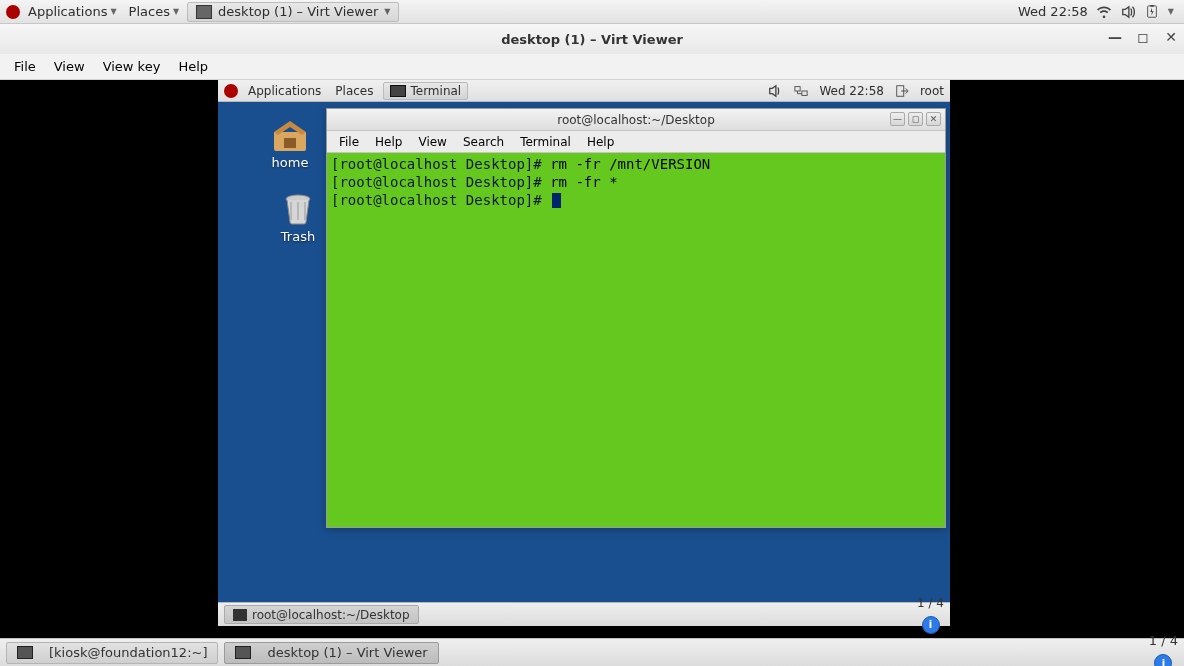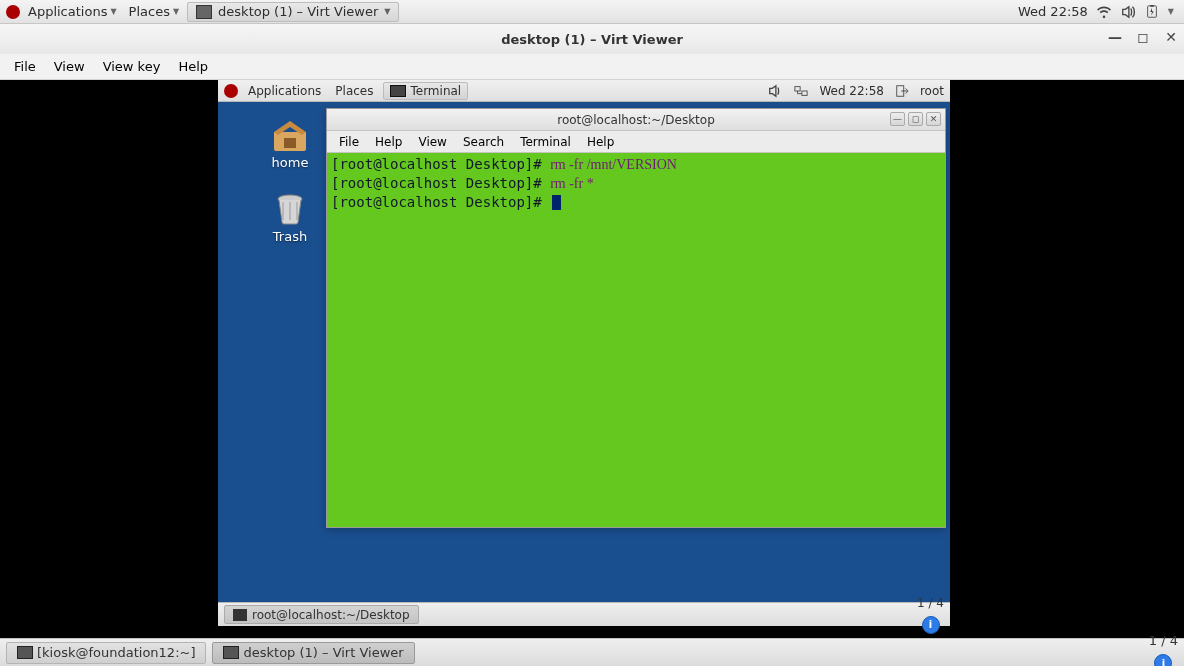--- a/index.html
+++ b/index.html
@@ -128,21 +128,21 @@
   .term-menubar .m { padding:2px 8px; cursor:pointer;}
   .term-body {
     flex:1; background:#65c81e;
     font-family:"DejaVu Sans Mono","Liberation Mono",monospace;
     font-size:14px; line-height:18px;
     padding:2px 4px; color:#00246b;
     overflow:hidden;
     white-space:pre;
   }
   .term-body .prompt { color:#0f172a; }
-  .term-body .cmd { color:#701a75;font-family:Liberation Serif, serif; }
+  .term-body .cmd { color:#000000; }
   .cursor-block { display:inline-block; width:9px; height:15px; background:#00246b; vertical-align:text-bottom; margin-left:2px;}
   
   .guest-taskbar {
     height:24px;
     background:linear-gradient(#efefef,#dcdcdc);
     border-top:1px solid #b8b8b8;
     display:flex; align-items:center;
     padding:0 6px; gap:10px;
     font-size:12px;
   }
@@ -158,21 +158,21 @@
   
   .host-taskbar {
     position:absolute; left:0; right:0; bottom:0; height:28px;
     background:linear-gradient(#efefef,#dcdcdc);
     border-top:1px solid #c2c2c2;
     display:flex; align-items:center;
     padding:0 6px; gap:6px;
     font-size:13px;
   }
   .host-taskbar .task {
-    display:flex; align-items:center; gap:4px;
+    display:flex; align-items:center; gap:16px;
     background:linear-gradient(#e2e2e2,#cfcfcf);
     border:1px solid #b4b4b4; padding:2px 10px;
     height:22px; border-radius:2px; color:#333;
     cursor:pointer;
   }
   .host-taskbar .task.active { background:linear-gradient(#cfcfcf,#bcbcbc); border-color:#9a9a9a;}
   .host-taskbar .task .th {width:16px;height:13px;background:#555;border:1px solid #222;}
   .host-taskbar .ws { margin-left:auto;}
 </style>
 </head>
@@ -277,21 +277,21 @@
         <div class="desk-icon" style="left:42px; top:16px;">
           <div class="g">
             <svg viewBox="0 0 40 34">
                 <path d="M4 14h32v17a2 2 0 01-2 2H6a2 2 0 01-2-2z" fill="#d9a760"></path>
                 <path d="M4 14L20 3l16 11-4 3-12-8-12 8z" fill="#c88a3e"></path>
                 <rect x="14" y="20" width="12" height="10" fill="#8a5a28"></rect>
               </svg>
           </div>
           <span>home</span>
         </div>
-        <div class="desk-icon" style="left:42px; top:90px;">
+        <div class="desk-icon" style="left:50px; top:90px;">
           <div class="g">
             <svg viewBox="0 0 40 34">
                 <ellipse cx="20" cy="7" rx="12" ry="4" fill="#ccc" stroke="#888"></ellipse>
                 <path d="M9 8l3 22a2 2 0 002 2h12a2 2 0 002-2l3-22" fill="#d6d6d6" stroke="#888"></path>
                 <path d="M13 10v18M20 10v18M27 10v18" stroke="#999"></path>
               </svg>
           </div>
           <span>Trash</span>
         </div>
 

